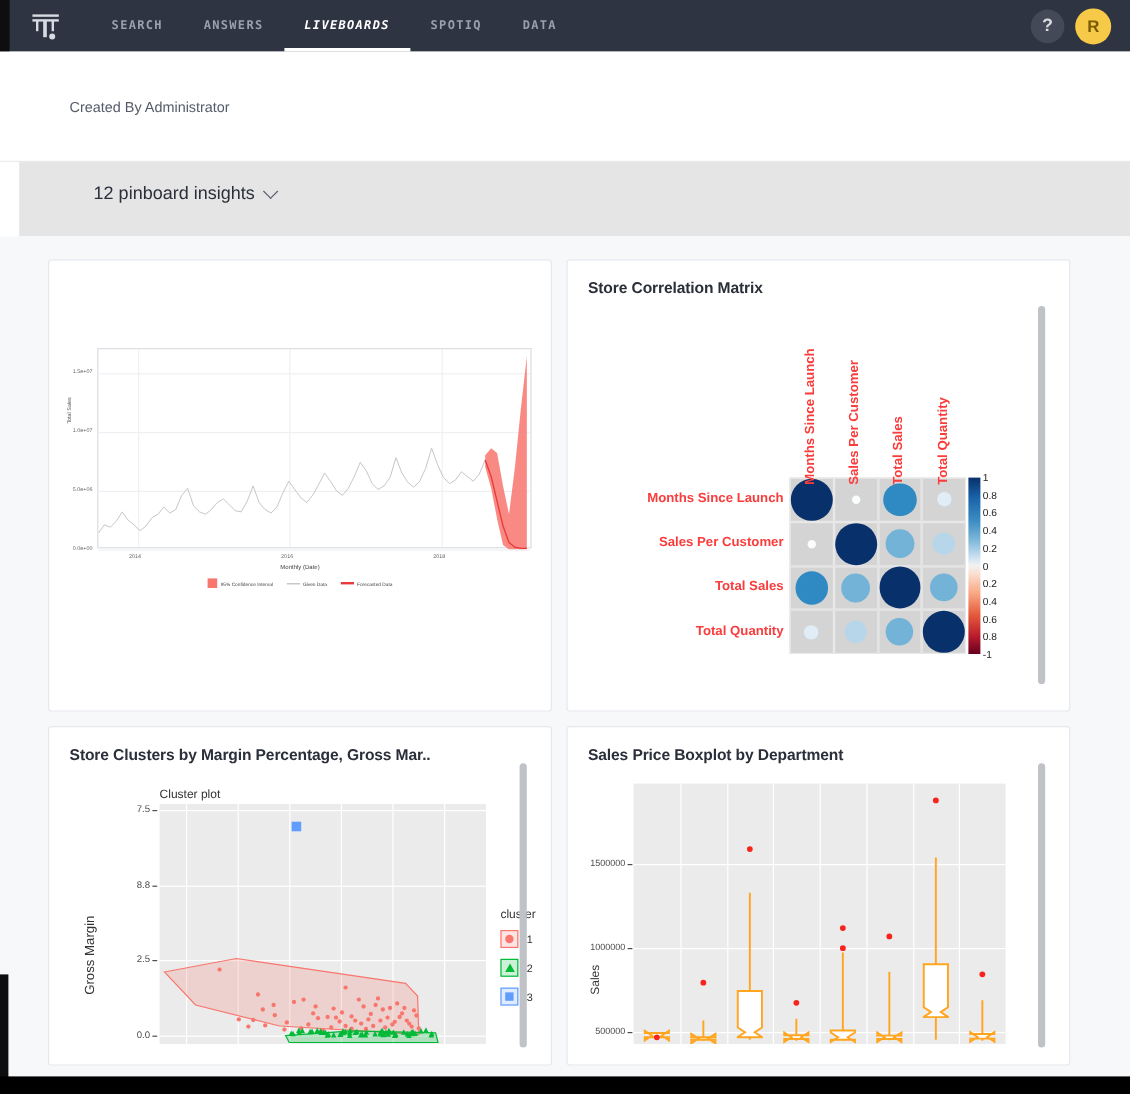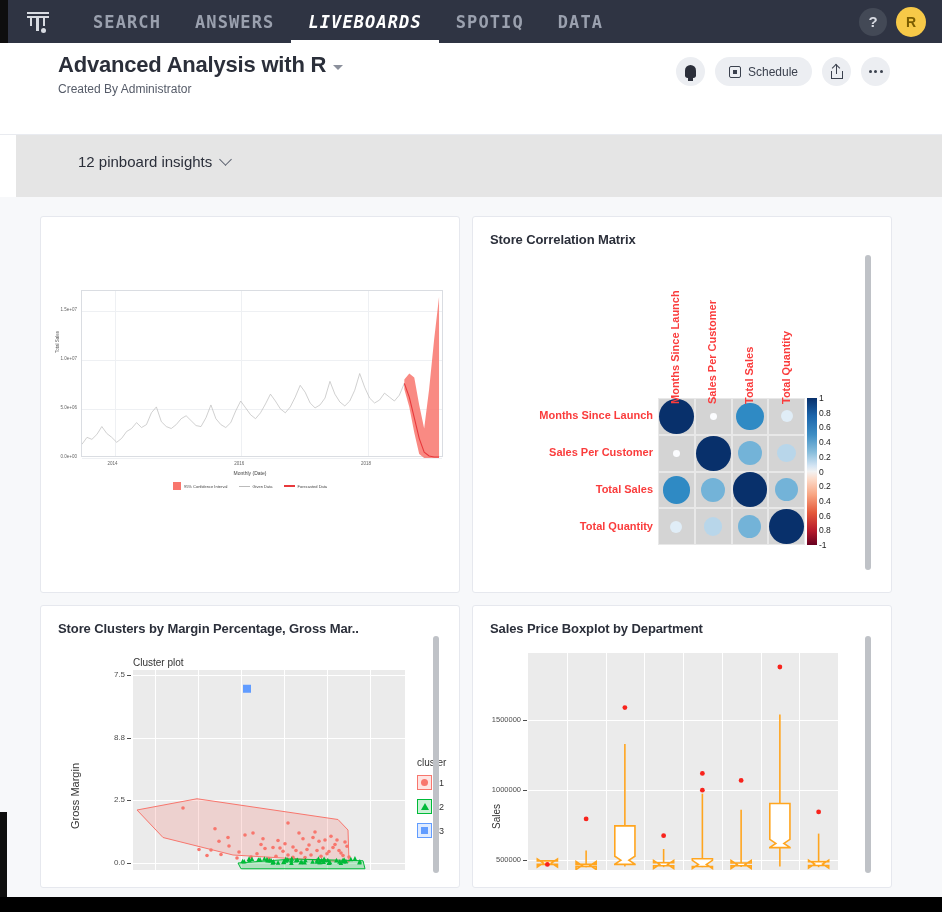--- a/index.html
+++ b/index.html
@@ -20,21 +20,21 @@
   .logo-mark { position: relative; width: 26px; height: 26px; }
   .logo-bar { position: absolute; left: 2px; width: 22px; height: 2px; background: #d8dbe2; }
   .logo-stem { position: absolute; left: 11px; top: 8px; width: 3px; height: 14px; background: #d8dbe2; }
   .logo-stem2 { position: absolute; left: 5px; top: 8px; width: 2px; height: 9px; background: #d8dbe2; }
   .logo-stem3 { position: absolute; left: 18px; top: 8px; width: 2px; height: 9px; background: #d8dbe2; }
   .logo-dot { position: absolute; left: 16px; top: 19px; width: 5px; height: 5px; border-radius: 50%; background: #d8dbe2; }
 
   .navtabs { display: flex; align-items: center; height: 43px; }
   .navtab {
     position: relative; height: 43px; display: flex; align-items: center;
-    padding: 0 17px; color: #9aa0ae; font-size: 17px; letter-spacing: 1.1px;
+    padding: 0 17px; color: #9aa0ae; font-size: 10px; letter-spacing: 1.1px;
     font-weight: 600; cursor: pointer; font-family: "DejaVu Sans Mono", monospace;
   }
   .navtab.active { color: #ffffff; font-style: italic; }
   .navtab.active::after {
     content: ""; position: absolute; left: 0; right: 0; bottom: 0; height: 3px; background: #ffffff;
   }
 
   .nav-right { margin-left: auto; display: flex; align-items: center; gap: 9px; padding-right: 16px; }
   .help-btn {
     width: 28px; height: 28px; border-radius: 50%; background: #434956;
@@ -184,49 +184,22 @@
       <div class="navtab">DATA</div>
     </div>
     <div class="nav-right">
       <div class="help-btn">?</div>
       <div class="avatar">R</div>
     </div>
   </div>
   <div class="top-edge-l"></div>
 
   <div class="lb-header">
-    <div class="lb-title-row">
-      <div class="lb-title">Advanced Analysis with R</div>
-      <div class="caret-down"></div>
-    </div>
     <div class="lb-sub">Created By Administrator</div>
 
-    <div class="lb-actions">
-      <div class="round-btn">
-        <div class="bulb"></div>
-      </div>
-      <div class="sched-btn">
-        <div class="cal-ico"></div>
-        <span>Schedule</span>
-      </div>
-      <div class="round-btn">
-        <div class="share-ico">
-          <div class="share-box"></div>
-          <div class="share-arrow"></div>
-          <div class="share-head"></div>
-        </div>
-      </div>
-      <div class="round-btn">
-        <div class="dots">
-            <i></i>
-            <i></i>
-            <i></i>
-          </div>
-      </div>
-    </div>
   </div>
 
   <div class="insights-bar">
     <div class="insights-inner">
       <div class="insights-text">12 pinboard insights</div>
       <div class="chev"></div>
     </div>
   </div>
 
   <div class="canvas">

